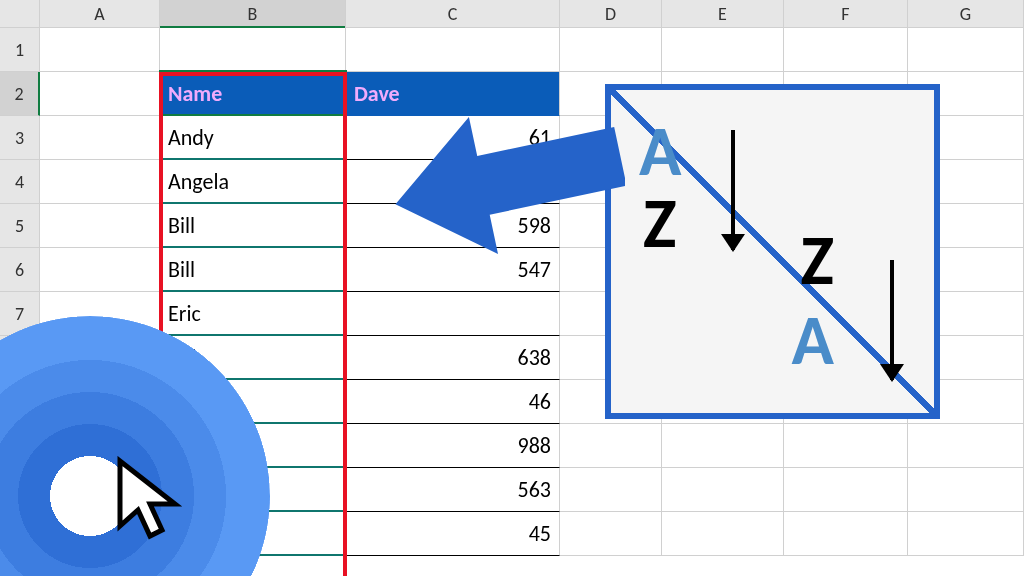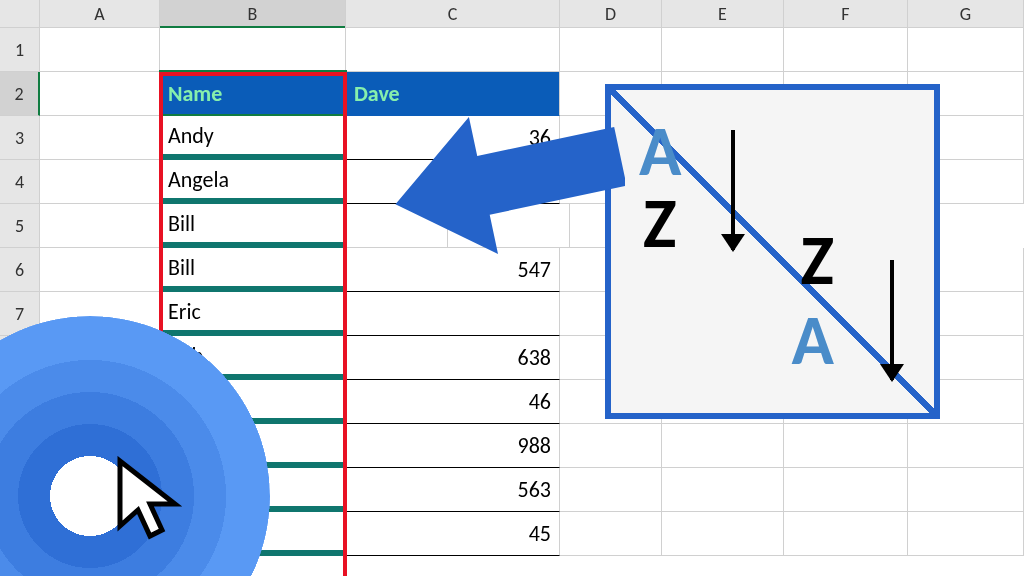--- a/index.html
+++ b/index.html
@@ -30,24 +30,24 @@
   .row .num.selected.act { border-right: 2px solid #107c41; }
   .cell { border-right: 1px solid #d0d0d0; border-bottom: 1px solid #d0d0d0; height: 44px; padding: 0 8px; font-size: 22px; display:flex; align-items:center; }
   .cA { width: 120px; }
   .cB { width: 186px; }
   .cC { width: 214px; }
   .cD { width: 102px; }
   .cE { width: 122px; }
   .cF { width: 124px; }
   .cG { width: 116px; }
   .hdr-row .cB, .hdr-row .cC {
-    background: #0a5cb8; color: #86efac; font-weight: bold; border-bottom: 1px solid #0a5cb8;
+    background: #0a5cb8; color: #f0abfc; font-weight: bold; border-bottom: 1px solid #0a5cb8;
   }
   .hdr-row .cB { border-right: 1px solid #0a5cb8; }
-  .data-row .cB { border-bottom: 6px solid #0f766e; border-right: 1px solid #d0d0d0; }
+  .data-row .cB { border-bottom: 2px solid #0f766e; border-right: 1px solid #d0d0d0; }
   .data-row .cC { border-bottom: 1px solid #000; justify-content: flex-end; border-left: 1px solid #000; }
   .sel-box {
     position: absolute; border: 2px solid #107c41; pointer-events: none;
     left: 159px; top: 70px; width: 188px; height: 46px;
   }
   .red-box {
     position: absolute; border: 4px solid #e81123; pointer-events: none;
     left: 159px; top: 72px; width: 188px; height: 540px;
   }
   .sort-card {
@@ -120,40 +120,41 @@
       <div class="cell cD"></div>
       <div class="cell cE"></div>
       <div class="cell cF"></div>
       <div class="cell cG"></div>
     </div>
 
     <div class="row data-row">
       <div class="num">3</div>
       <div class="cell cA"></div>
       <div class="cell cB">Andy</div>
-      <div class="cell cC">36</div>
+      <div class="cell cC">61</div>
       <div class="cell cD"></div>
         <div class="cell cE"></div>
         <div class="cell cF"></div>
         <div class="cell cG"></div>
     </div>
     <div class="row data-row">
       <div class="num">4</div>
       <div class="cell cA"></div>
       <div class="cell cB">Angela</div>
       <div class="cell cC">96</div>
       <div class="cell cD"></div>
         <div class="cell cE"></div>
         <div class="cell cF"></div>
         <div class="cell cG"></div>
     </div>
     <div class="row data-row">
       <div class="num">5</div>
       <div class="cell cA"></div>
       <div class="cell cB">Bill</div>
+      <div class="cell cC">598</div>
       <div class="cell cD"></div>
         <div class="cell cE"></div>
         <div class="cell cF"></div>
         <div class="cell cG"></div>
     </div>
     <div class="row data-row">
       <div class="num">6</div>
       <div class="cell cA"></div>
       <div class="cell cB">Bill</div>
       <div class="cell cC">547</div>

